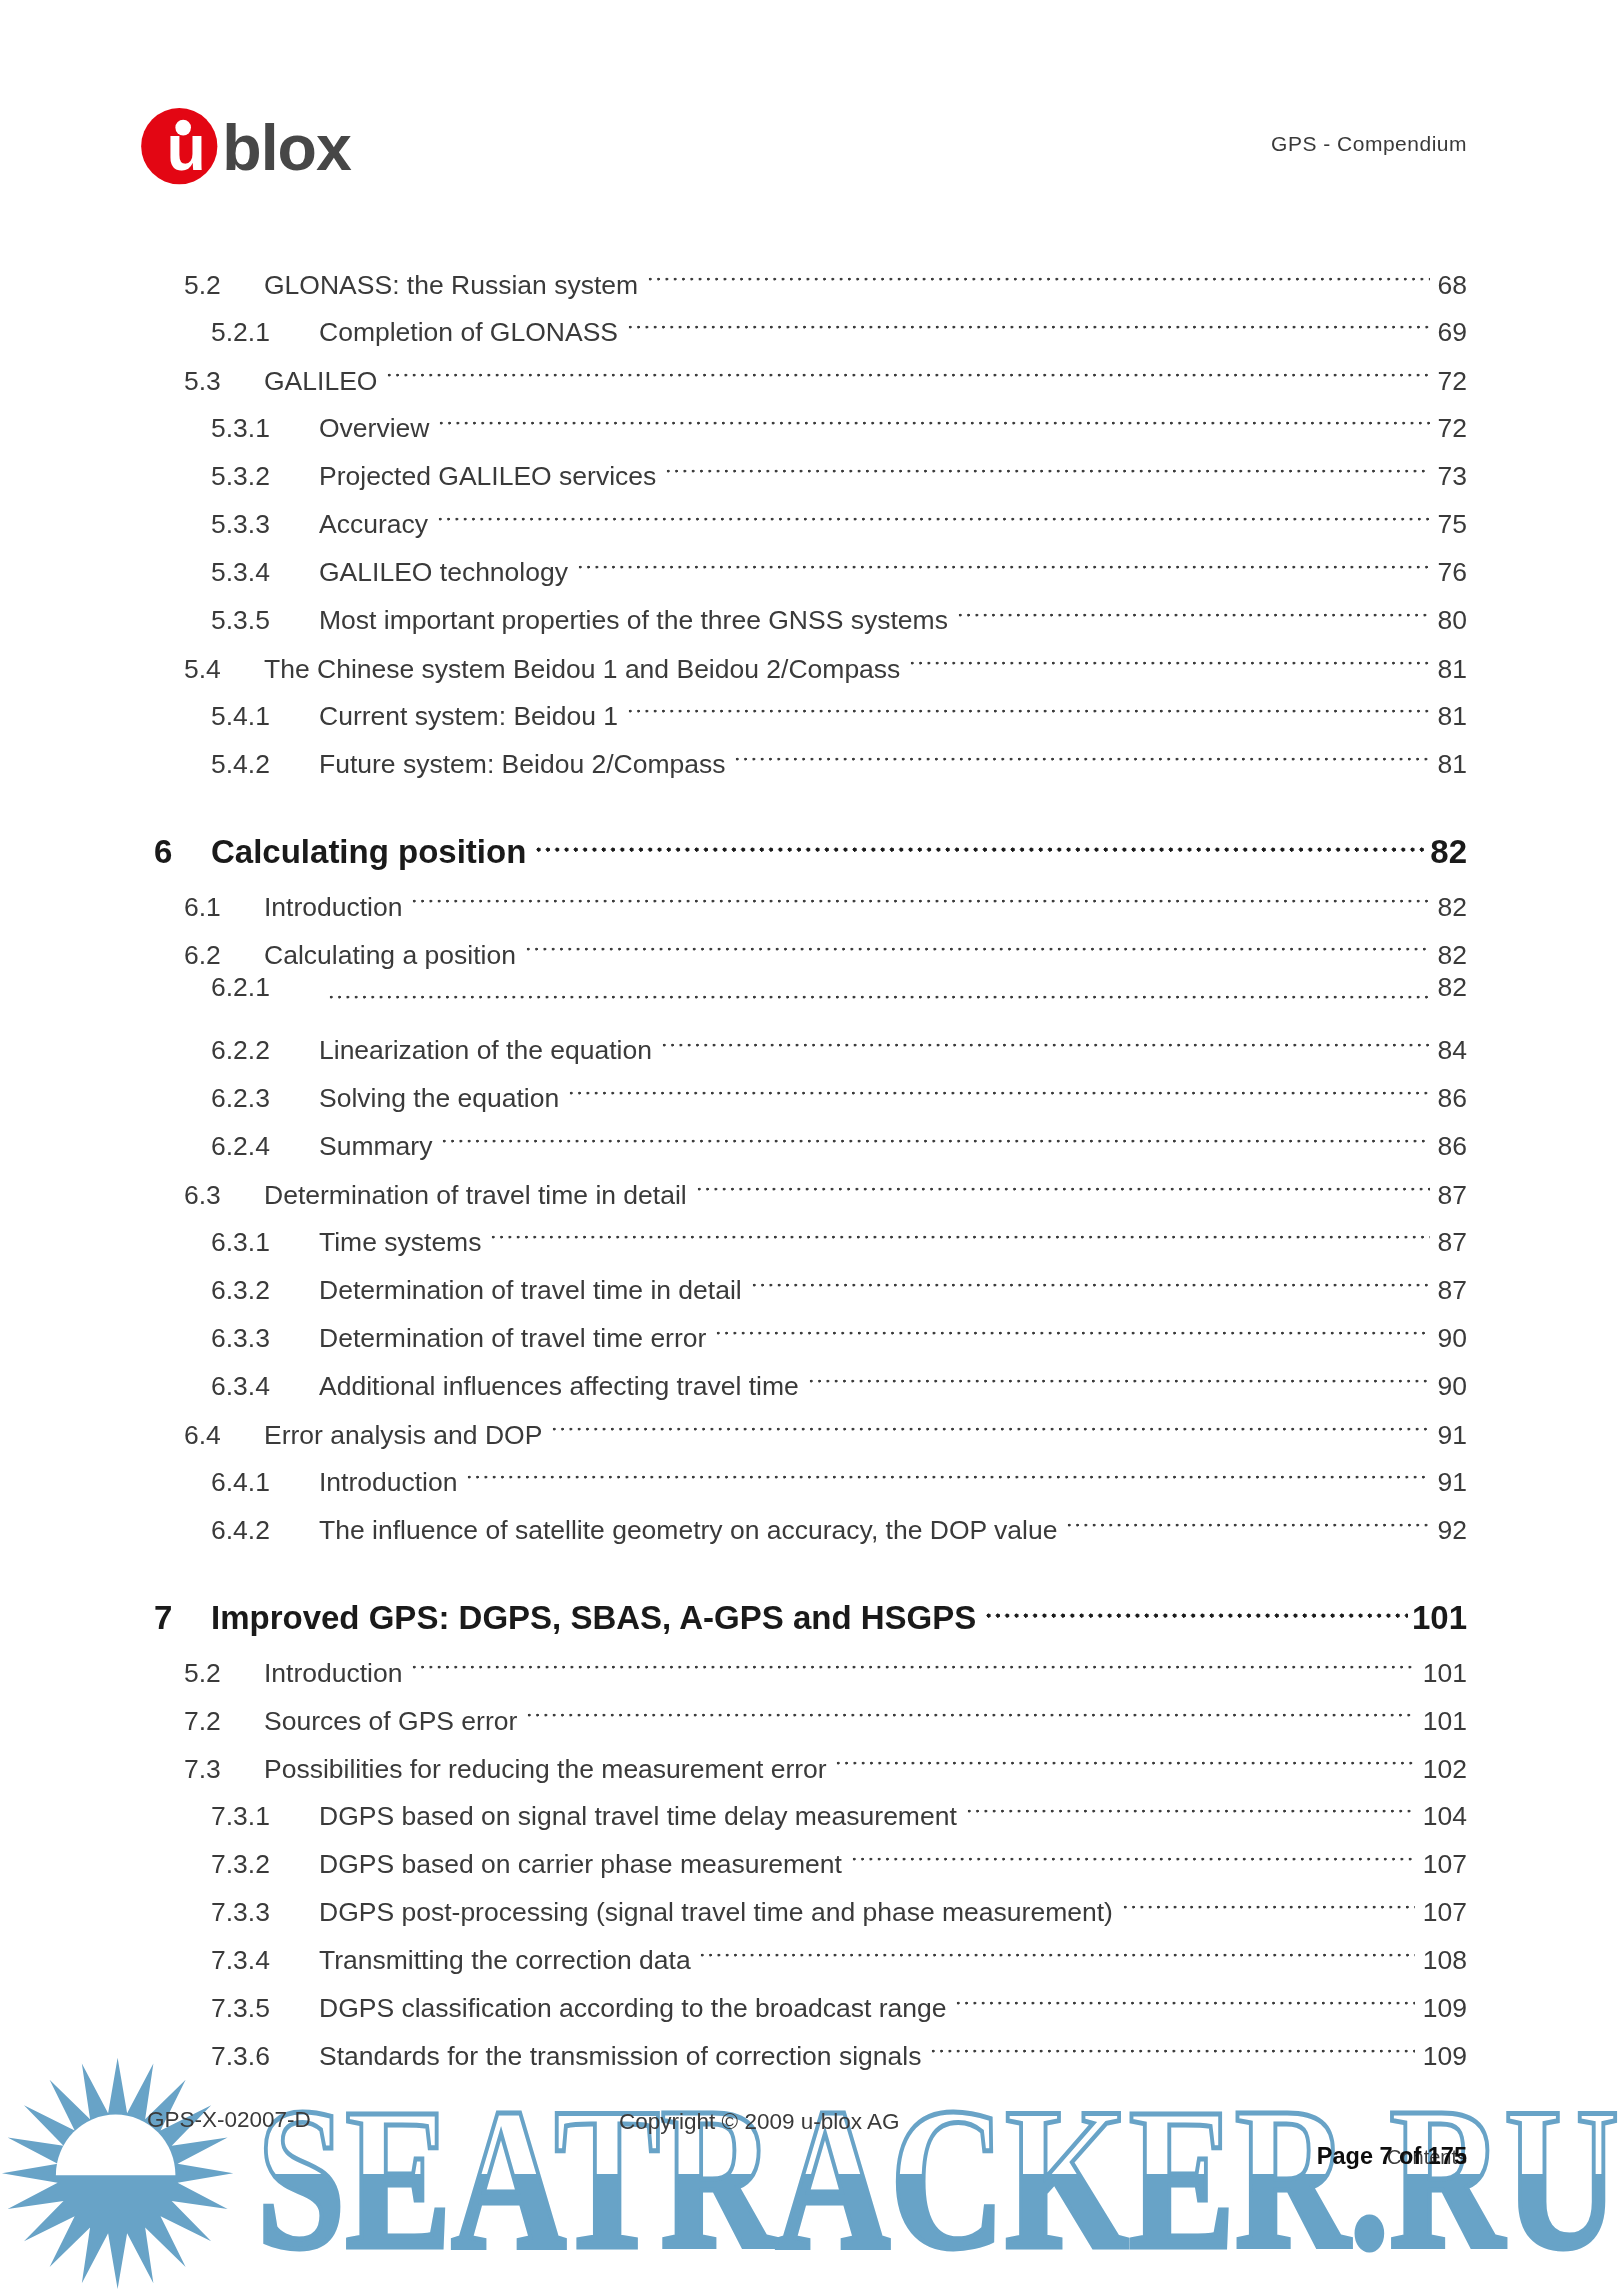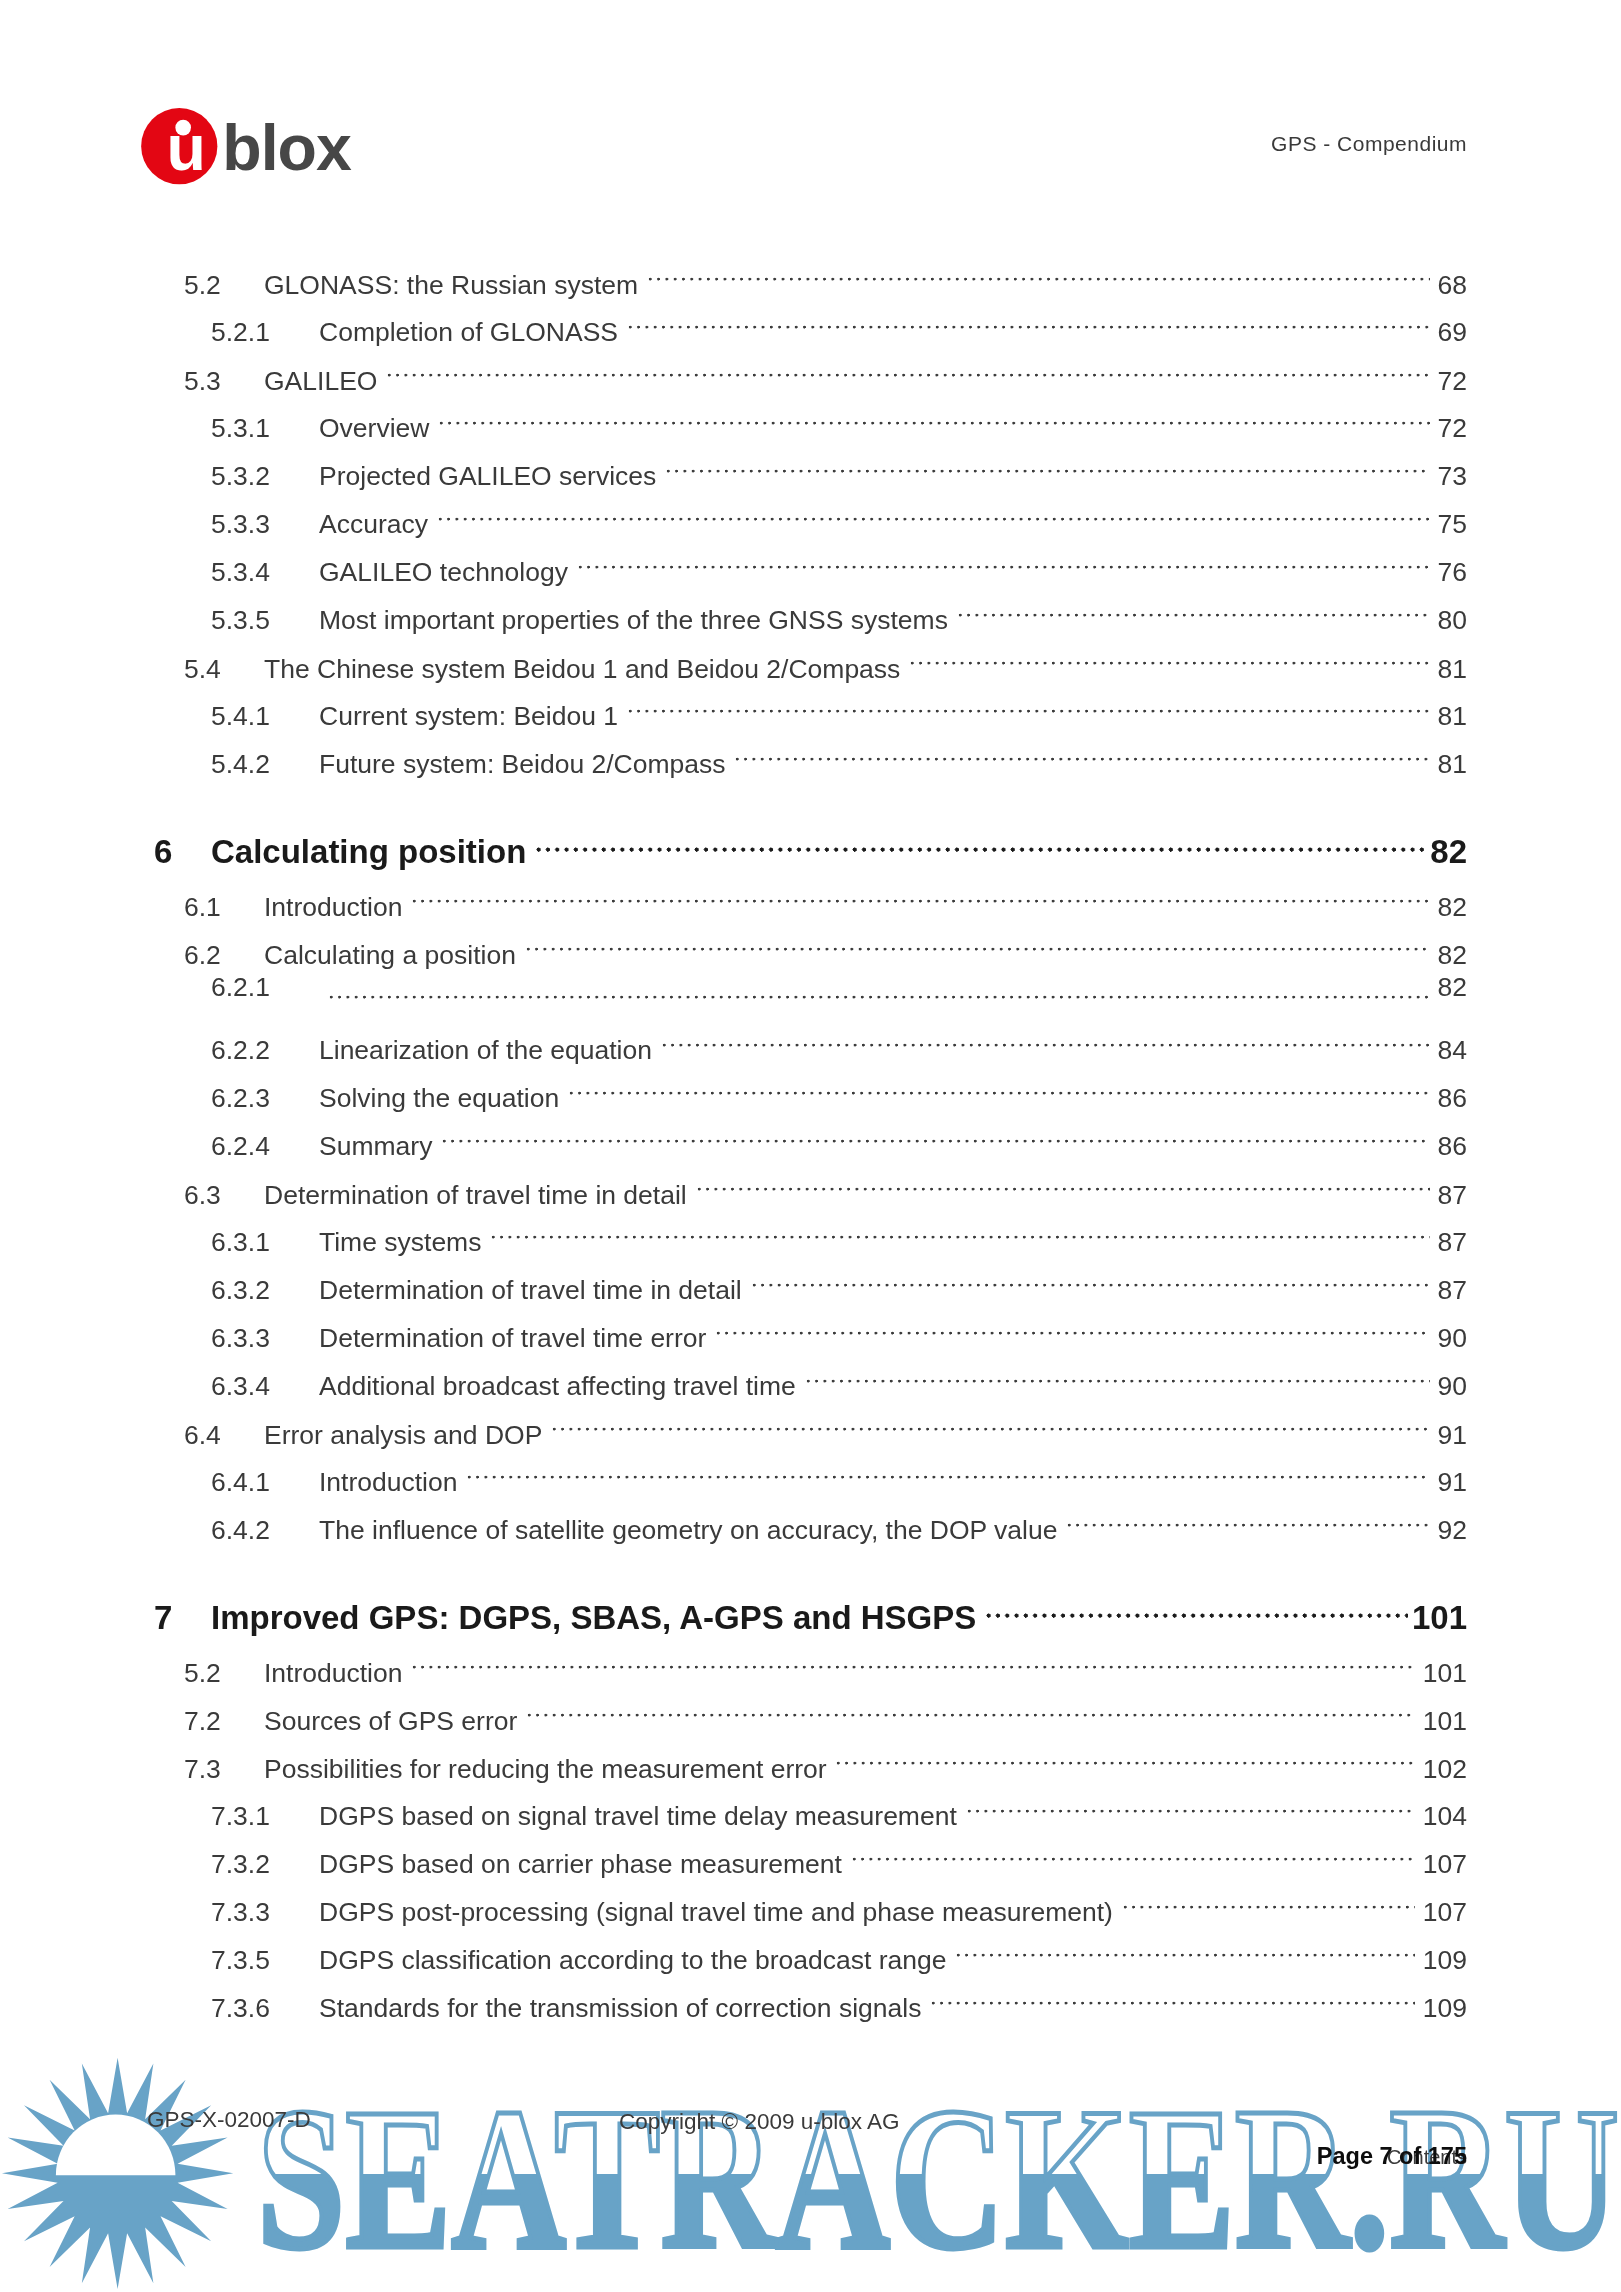--- a/index.html
+++ b/index.html
@@ -190,21 +190,21 @@
     <span class="page">87</span>
   </div>
     <div class="row lvl2">
     <span class="num">6.3.3</span>
     <span class="title">Determination of travel time error</span>
     <span class="leader"></span>
     <span class="page">90</span>
   </div>
     <div class="row lvl2">
     <span class="num">6.3.4</span>
-    <span class="title">Additional broadcast affecting travel time</span>
+    <span class="title">Additional influences affecting travel time</span>
     <span class="leader"></span>
     <span class="page">90</span>
   </div>
     <div class="row lvl1">
     <span class="num">6.4</span>
     <span class="title">Error analysis and DOP</span>
     <span class="leader"></span>
     <span class="page">91</span>
   </div>
     <div class="row lvl2">
@@ -253,20 +253,26 @@
     <span class="num">7.3.2</span>
     <span class="title">DGPS based on carrier phase measurement</span>
     <span class="leader"></span>
     <span class="page">107</span>
   </div>
     <div class="row lvl2">
     <span class="num">7.3.3</span>
     <span class="title">DGPS post-processing (signal travel time and phase measurement)</span>
     <span class="leader"></span>
     <span class="page">107</span>
+  </div>
+    <div class="row lvl2">
+    <span class="num">7.3.4</span>
+    <span class="title">Transmitting the correction data</span>
+    <span class="leader"></span>
+    <span class="page">108</span>
   </div>
     <div class="row lvl2">
     <span class="num">7.3.5</span>
     <span class="title">DGPS classification according to the broadcast range</span>
     <span class="leader"></span>
     <span class="page">109</span>
   </div>
     <div class="row lvl2">
     <span class="num">7.3.6</span>
     <span class="title">Standards for the transmission of correction signals</span>

